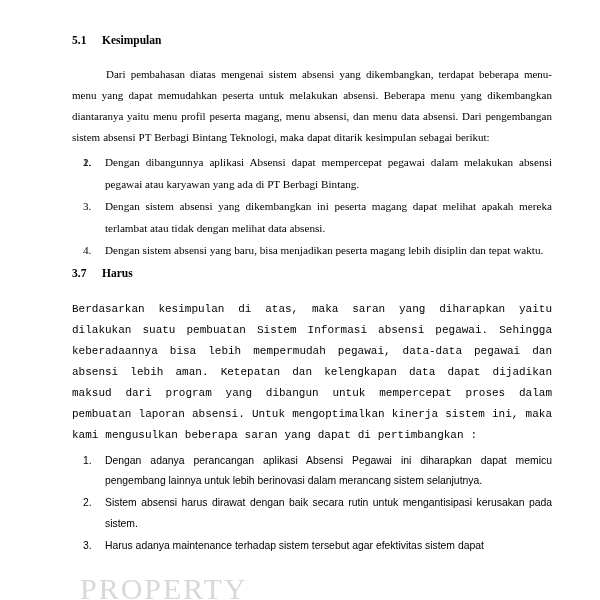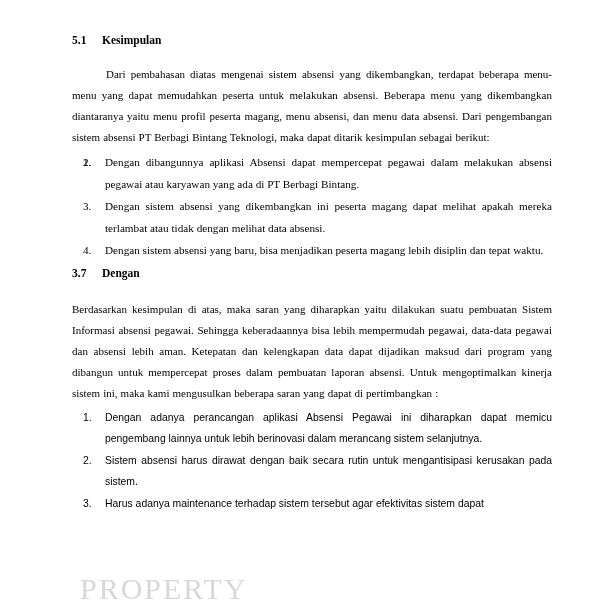--- a/index.html
+++ b/index.html
@@ -43,20 +43,21 @@
   .para {
     font-size: 11px;
     line-height: 1.92;
     text-align: justify;
     margin: 0 0 4px 0;
     text-indent: 34px;
     word-spacing: 0.3px;
   }
   .para.no-indent {
     text-indent: 0;
+    font-family: Liberation Mono, monospace;
   }
   ol.numlist {
     list-style: none;
     margin: 3px 0 4px 0;
     padding: 0;
   }
   ol.numlist > li {
     position: relative;
     padding-left: 33px;
     font-size: 11.2px;
@@ -109,21 +110,21 @@
     <p class="para">Dari pembahasan diatas mengenai sistem absensi yang dikembangkan, terdapat beberapa menu-menu yang dapat memudahkan peserta untuk melakukan absensi. Beberapa menu yang dikembangkan diantaranya yaitu menu profil peserta magang, menu absensi, dan menu data absensi.  Dari pengembangan sistem absensi PT Berbagi Bintang Teknologi, maka dapat ditarik kesimpulan sebagai berikut:</p>
 
     <ol class="numlist">
       <li><span class="marker">1.</span></li>
       <li><span class="marker">2.</span><span>Dengan dibangunnya aplikasi Absensi dapat mempercepat pegawai dalam melakukan absensi pegawai atau karyawan yang ada di PT Berbagi Bintang.</span></li>
       <li><span class="marker">3.</span><span>Dengan sistem absensi yang dikembangkan ini peserta magang dapat melihat apakah mereka terlambat atau tidak dengan melihat data absensi.</span></li>
       <li><span class="marker">4.</span><span>Dengan sistem absensi yang baru, bisa menjadikan peserta magang lebih disiplin dan tepat waktu.</span></li>
     </ol>
 
     <div class="section-heading">
-      <span class="num">3.7</span><span>Dengan</span>
+      <span class="num">3.7</span><span>Harus</span>
     </div>
 
     <div class="gap-2"></div>
 
     <p class="para no-indent">Berdasarkan kesimpulan di atas, maka saran yang diharapkan yaitu dilakukan suatu pembuatan Sistem Informasi absensi pegawai. Sehingga keberadaannya bisa lebih mempermudah pegawai, data-data pegawai dan absensi lebih aman. Ketepatan dan kelengkapan data dapat dijadikan maksud dari program yang dibangun untuk mempercepat proses dalam pembuatan laporan absensi. Untuk mengoptimalkan kinerja sistem ini, maka kami mengusulkan beberapa saran yang dapat di pertimbangkan :</p>
 
     <ol class="numlist sans">
       <li><span class="marker">1.</span><span>Dengan adanya perancangan aplikasi Absensi Pegawai ini diharapkan dapat memicu pengembang lainnya untuk lebih berinovasi dalam merancang sistem selanjutnya.</span></li>
       <li><span class="marker">2.</span><span>Sistem absensi harus dirawat dengan baik secara rutin untuk mengantisipasi kerusakan pada sistem.</span></li>
       <li><span class="marker">3.</span><span>Harus adanya maintenance terhadap sistem tersebut agar efektivitas sistem dapat</span></li>

